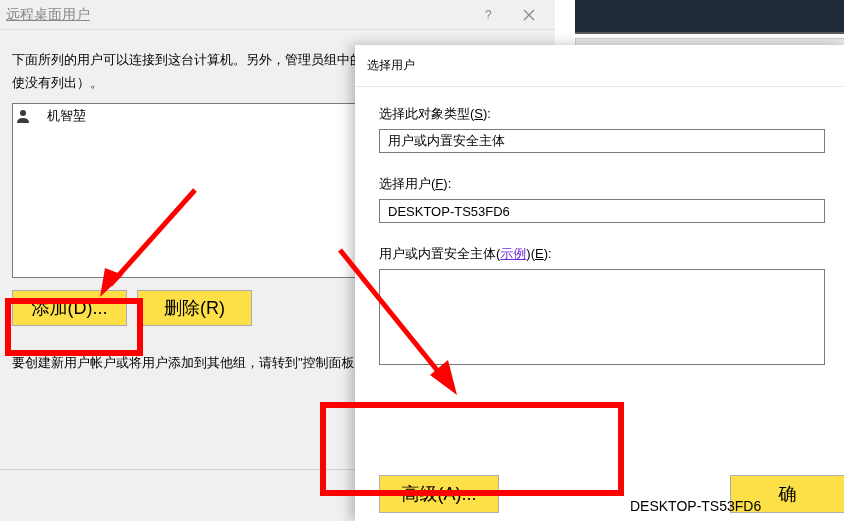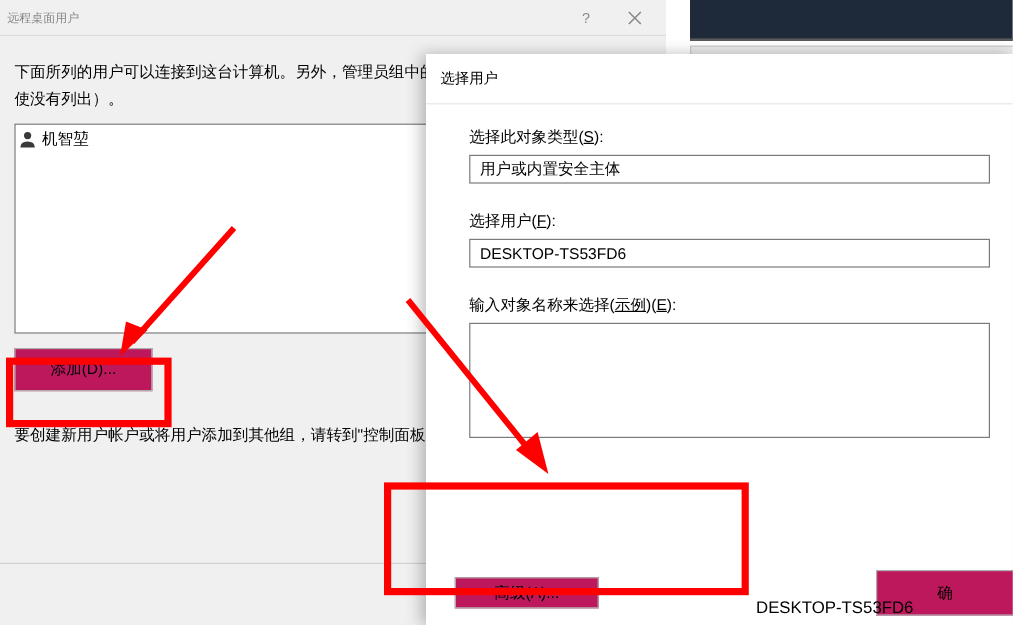--- a/index.html
+++ b/index.html
@@ -23,21 +23,21 @@
       background: #f0f0f0;
     }
     .dlg-back .titlebar {
       height: 30px;
       display: flex;
       align-items: center;
       padding: 0 6px;
       color: #888;
       border-bottom: 1px solid #ddd;
     }
-    .dlg-back .titlebar .title { flex: 1; font-size: 10px; }
+    .dlg-back .titlebar .title { flex: 1; font-size: 14px; text-decoration: underline; }
     .titlebar .winbtn {
       width: 40px; height: 28px;
       display: flex; align-items: center; justify-content: center;
       color: #888;
     }
     .titlebar .winbtn svg { width: 12px; height: 12px; }
 
     .dlg-back .content {
       padding: 18px 12px 0 12px;
     }
@@ -48,43 +48,43 @@
       width: 525px;
       height: 175px;
       border: 1px solid #7a7a7a;
       background: #fff;
       padding: 2px;
     }
     .userlist .user-row {
       height: 20px;
       display: flex;
       align-items: center;
-      gap: 4px;
+      gap: 16px;
     }
     .user-icon {
       width: 16px; height: 16px;
       display: inline-flex;
       align-items: center; justify-content: center;
     }
     .user-icon svg { width: 16px; height: 16px; }
 
     .access-text { margin-top: 16px; }
 
     .button-row {
       margin-top: 12px;
       display: flex;
       gap: 10px;
     }
     .win-btn {
       min-width: 115px;
       height: 36px;
       border: 1px solid #adadad;
-      background: #be185d;
+      background: #fde047;
       font-family: inherit;
-      font-size: 13px;
+      font-size: 18px;
       display: inline-flex;
       align-items: center;
       justify-content: center;
       cursor: pointer;
     }
 
     .create-text { margin-top: 28px; }
 
     .dlg-back .footer {
       position: absolute;
@@ -110,21 +110,21 @@
     }
     .dlg-front .titlebar2 {
       height: 42px;
       display: flex;
       align-items: center;
       padding: 0 12px;
       font-size: 12px;
       border-bottom: 1px solid #e6e6e6;
     }
     .dlg-front .content2 {
-      padding: 18px 20px 0 36px;
+      padding: 18px 20px 0 24px;
     }
     .field-label { font-size: 13px; display: inline-block; }
     .field-label .ul { text-decoration: underline; }
 
     .readonly-box {
       margin-top: 6px;
       width: 100%;
       height: 24px;
       border: 1px solid #7a7a7a;
       background: #fff;
@@ -139,31 +139,31 @@
       width: 100%;
       height: 96px;
       border: 1px solid #7a7a7a;
       background: #fff;
       font-family: inherit;
       font-size: 13px;
       padding: 6px 8px;
       resize: none;
     }
 
-    .example-link { color: #000000; text-decoration: underline; cursor: pointer; }
+    .example-link { color: #6d28d9; text-decoration: underline; cursor: pointer; }
 
     .dlg-front .footer2 {
       position: absolute;
       bottom: 8px;
       left: 24px;
       right: 0;
       display: flex;
       align-items: center;
     }
-    .footer2 .adv { width: 120px; height: 26px; text-align: center; }
+    .footer2 .adv { width: 120px; height: 38px; text-align: center; }
     .footer2 .spacer-flex { flex: 1; }
     .footer2 .ok { width: 42px; height: 38px; }
 
     
     .desktop-label {
       position: absolute;
       left: 630px;
       top: 498px;
       color: #000;
       font-size: 14px;
@@ -234,20 +234,23 @@
         </span>
         <span>机智堃</span>
       </div>
     </div>
 
 
     <div class="button-row">
       <button class="win-btn">
         <span>添加(D)...</span>
       </button>
+      <button class="win-btn">
+        <span>删除(R)</span>
+      </button>
     </div>
 
     <div class="create-text">要创建新用户帐户或将用户添加到其他组，请转到"控制面板"。</div>
   </div>
 
   <div class="footer">
     <button class="win-btn" style="min-width:60px;width:60px">
       <span>确定</span>
     </button>
   </div>
@@ -270,21 +273,21 @@
     <div class="field-label">
       <span>选择用户(</span><span class="ul">F</span><span>):</span>
     </div>
     <div class="readonly-box">
       <span>DESKTOP-TS53FD6</span>
     </div>
 
     <div class="spacer"></div>
 
     <div class="field-label">
-      <span>输入对象名称来选择(</span><a class="example-link">示例</a><span>)(</span><span class="ul">E</span><span>):</span>
+      <span>用户或内置安全主体(</span><a class="example-link">示例</a><span>)(</span><span class="ul">E</span><span>):</span>
     </div>
     <textarea class="obj-input" value="" style=""></textarea>
   </div>
 
   <div class="footer2">
     <button class="win-btn adv">
       <span>高级(A)...</span>
     </button>
     <span class="spacer-flex"></span>
     <button class="win-btn ok">

